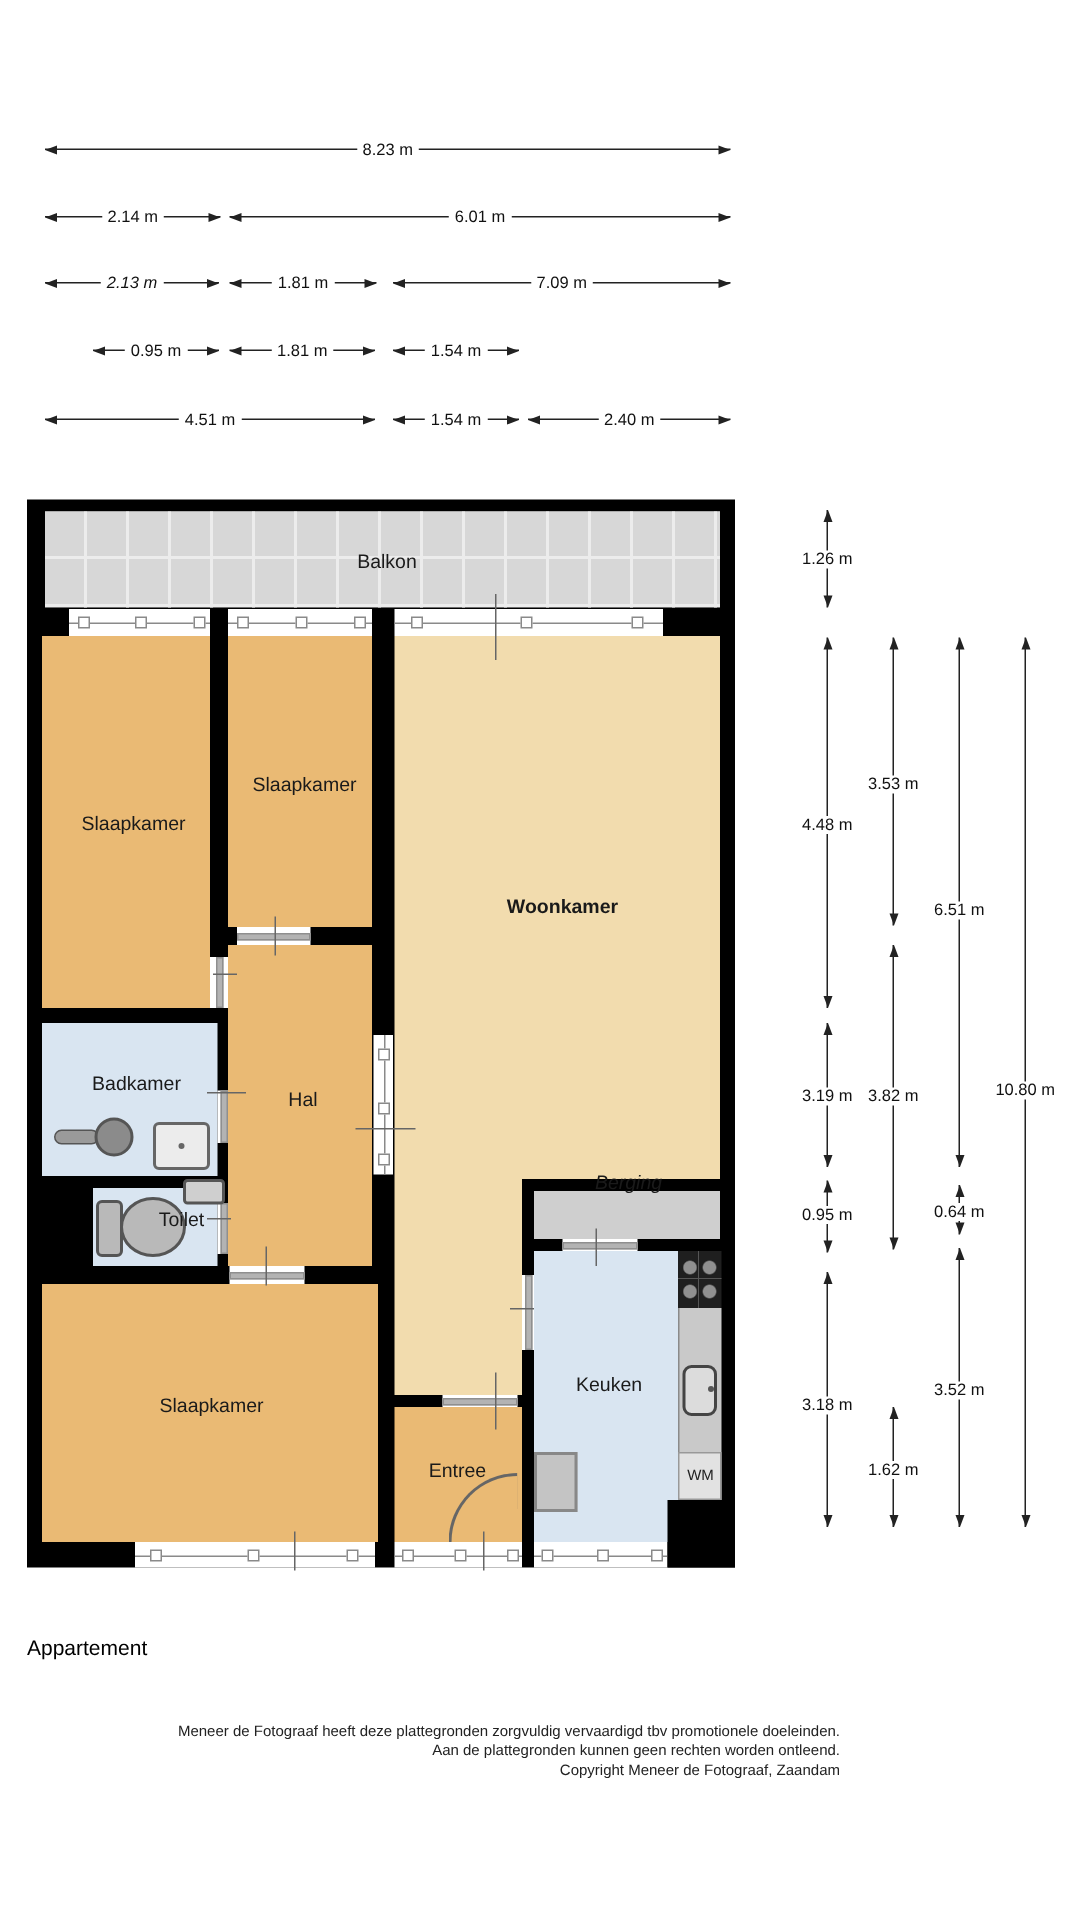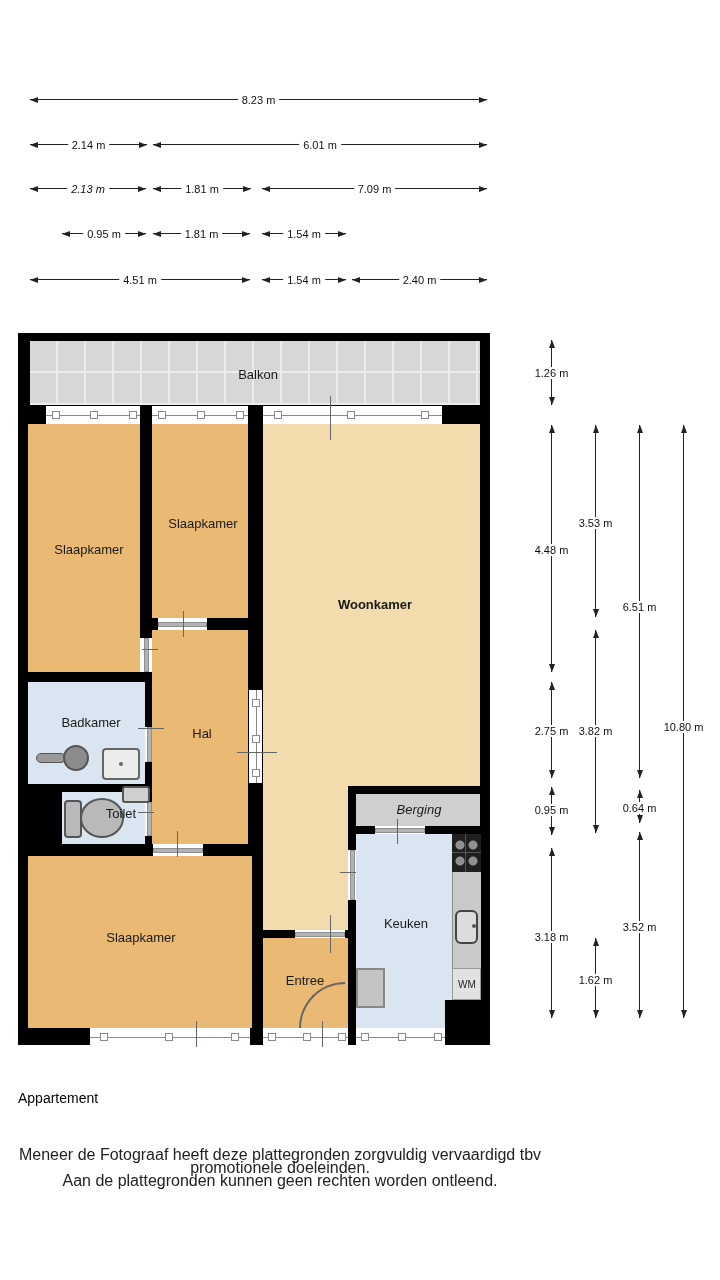--- a/index.html
+++ b/index.html
@@ -43,21 +43,21 @@
   .fx{position:absolute;box-sizing:border-box;}
   .stove{background:
       radial-gradient(circle at 8px 11px, #909090 4px, transparent 5px),
       radial-gradient(circle at 21px 11px, #909090 4px, transparent 5px),
       radial-gradient(circle at 8px 27px, #909090 4px, transparent 5px),
       radial-gradient(circle at 21px 27px, #909090 4px, transparent 5px),
       linear-gradient(to right, transparent 0 13px, #555 13px 14px, transparent 14px),
       linear-gradient(to bottom, transparent 0 18px, #555 18px 19px, transparent 19px),
       #1f1f1f;}
   .title{position:absolute;font-size:14px;color:#000;}
-  .smallprint{position:absolute;left:0;top:1148px;width:560px;text-align:center;font-size:16px;line-height:13px;color:#222;}
+  .smallprint{position:absolute;left:0;top:1148px;width:560px;text-align:right;font-size:10px;line-height:13px;color:#222;}
   .wm{position:absolute;font-size:10px;color:#222;transform:translate(-50%,-50%);}
 </style>
 </head>
 <body>
 
 <div class="page">
 
   <div id="dims" class="abs" style="left:0;top:0;width:720px;height:1280px;">
       <div class="dim-line" style="left: 30px; top: 99px; width: 457px; height: 1px;"></div>
       <div class="ar ar-l" style="left: 30px; top: 96.5px;"></div>
@@ -111,21 +111,21 @@
       <div class="ar ar-u" style="left: 548.5px; top: 340px;"></div>
       <div class="ar ar-d" style="left: 548.5px; top: 397px;"></div>
       <div class="dim-label" style="left: 551.5px; top: 373px;">1.26 m</div>
       <div class="dim-line" style="left: 551px; top: 425px; width: 1px; height: 247px;"></div>
       <div class="ar ar-u" style="left: 548.5px; top: 425px;"></div>
       <div class="ar ar-d" style="left: 548.5px; top: 664px;"></div>
       <div class="dim-label" style="left: 551.5px; top: 550px;">4.48 m</div>
       <div class="dim-line" style="left: 551px; top: 682px; width: 1px; height: 96px;"></div>
       <div class="ar ar-u" style="left: 548.5px; top: 682px;"></div>
       <div class="ar ar-d" style="left: 548.5px; top: 770px;"></div>
-      <div class="dim-label" style="left: 551.5px; top: 731px;">2.75 m</div>
+      <div class="dim-label" style="left: 551.5px; top: 731px;">3.19 m</div>
       <div class="dim-line" style="left: 551px; top: 787px; width: 1px; height: 48px;"></div>
       <div class="ar ar-u" style="left: 548.5px; top: 787px;"></div>
       <div class="ar ar-d" style="left: 548.5px; top: 827px;"></div>
       <div class="dim-label" style="left: 551.5px; top: 810px;">0.95 m</div>
       <div class="dim-line" style="left: 551px; top: 848px; width: 1px; height: 170px;"></div>
       <div class="ar ar-u" style="left: 548.5px; top: 848px;"></div>
       <div class="ar ar-d" style="left: 548.5px; top: 1010px;"></div>
       <div class="dim-label" style="left: 551.5px; top: 937px;">3.18 m</div>
       <div class="dim-line" style="left: 595px; top: 425px; width: 1px; height: 192px;"></div>
       <div class="ar ar-u" style="left: 592.5px; top: 425px;"></div>
@@ -260,22 +260,23 @@
   <div id="labels" class="abs" style="left:0;top:0;width:720px;height:1280px;">
       <div class="room-label" style="left: 258px; top: 374px;">Balkon</div>
       <div class="room-label" style="left: 89px; top: 549px;">Slaapkamer</div>
       <div class="room-label" style="left: 203px; top: 523px;">Slaapkamer</div>
       <div class="room-label" style="left: 375px; top: 604px; font-weight: bold;">Woonkamer</div>
       <div class="room-label" style="left: 91px; top: 722px;">Badkamer</div>
       <div class="room-label" style="left: 202px; top: 733px;">Hal</div>
       <div class="room-label" style="left: 121px; top: 813px;">Toilet</div>
       <div class="room-label" style="left: 141px; top: 937px;">Slaapkamer</div>
       <div class="room-label" style="left: 305px; top: 980px;">Entree</div>
-      <div class="room-label" style="left: 419px; top: 809px; font-style: italic;">Berging</div>
+      <div class="room-label" style="left: 419px; top: 788px; font-style: italic;">Berging</div>
       <div class="room-label" style="left: 406px; top: 923px;">Keuken</div>
     </div>
 
   <div class="title" style="left:18px;top:1090px;">Appartement</div>
   <div class="smallprint">
     <div>Meneer de Fotograaf heeft deze plattegronden zorgvuldig vervaardigd tbv promotionele doeleinden.</div>
     <div>Aan de plattegronden kunnen geen rechten worden ontleend.</div>
+    <div>Copyright Meneer de Fotograaf, Zaandam</div>
   </div>
 </div>
 
 </body></html>

